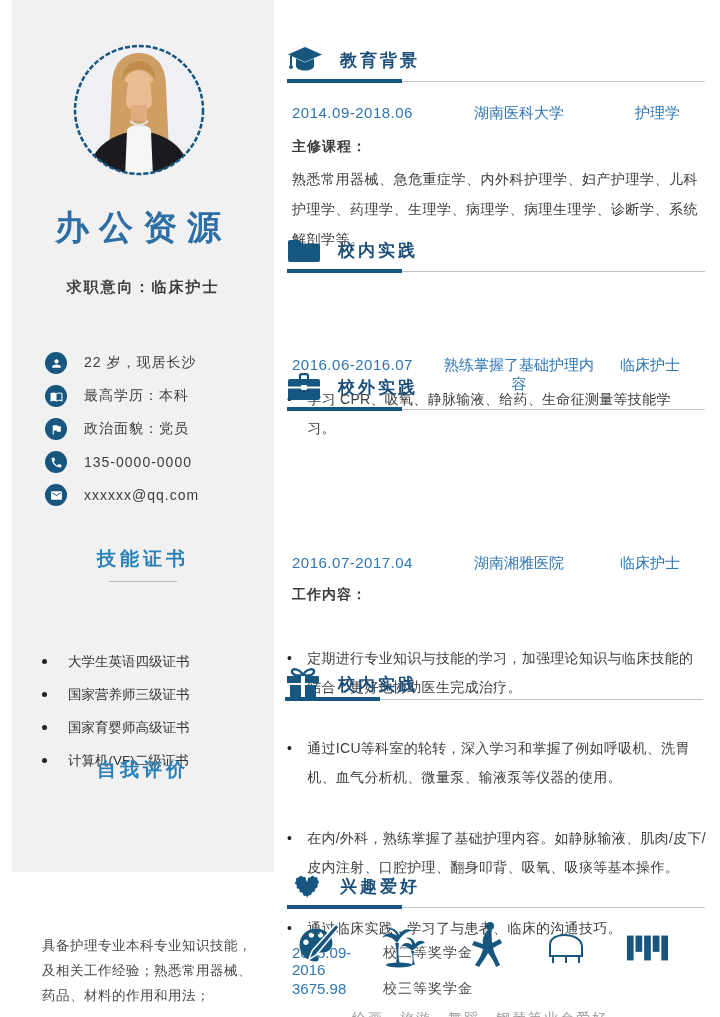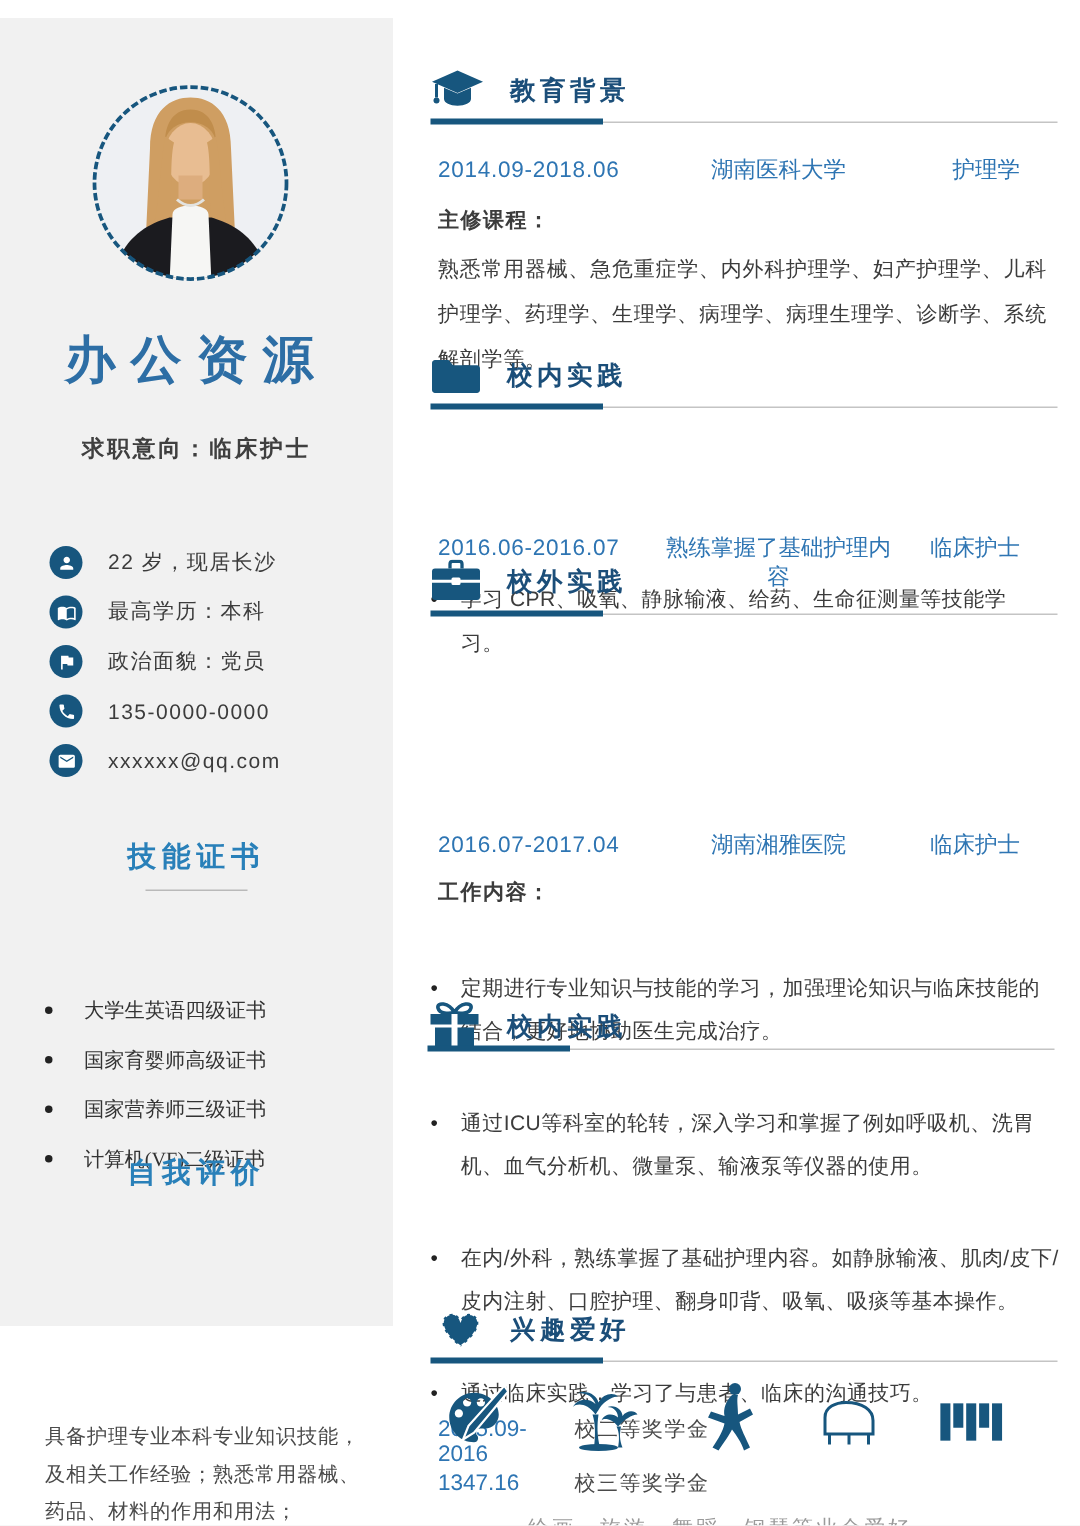--- a/index.html
+++ b/index.html
@@ -1,31 +1,31 @@
 <!DOCTYPE html>
 <html><head>
 <meta charset="utf-8">
 <style>
   html,body{margin:0;padding:0;}
   body{font-family:"Liberation Sans","DejaVu Sans",sans-serif;background:#e9e9e9;}
   .page{position:relative;width:720px;height:1017px;margin:0 auto;background:#ffffff;overflow:hidden;}
-  .sidebar{position:absolute;left:0;top:0;width:262px;height:872px;background:#f1f1f1;margin-top:12px;}
+  .sidebar{position:absolute;left:12px;top:0;width:262px;height:872px;background:#f1f1f1;}
   .abs{position:absolute;}
   
   .photo{left:60px;top:43px;width:134px;height:134px;}
   .name{left:0;top:205px;width:262px;text-align:center;font-size:34px;font-weight:600;color:#2d6ea5;letter-spacing:10px;margin:0;}
   .intent{left:0;top:278px;width:262px;text-align:center;font-size:15px;color:#3f3f3f;letter-spacing:2px;font-weight:700;}
   .info{left:33px;top:352px;list-style:none;margin:0;padding:0;}
   .info li{display:flex;align-items:center;height:22px;margin-bottom:11px;}
   .cicon{width:22px;height:22px;border-radius:50%;background:#17567e;display:flex;align-items:center;justify-content:center;flex:0 0 22px;}
   .cicon svg{width:13px;height:13px;}
   .info .txt{margin-left:17px;font-size:14px;color:#3c3c3c;letter-spacing:1px;}
   .side-title{width:262px;left:0;text-align:center;color:#2980b9;font-size:19px;letter-spacing:4px;font-weight:600;}
   .side-title .tline{display:block;width:68px;height:1px;background:#b9b9b9;margin:9px auto 0;}
-  .skills{left:30px;top:645px;list-style:none;margin:0;padding:0;font-family:Liberation Serif, serif;}
+  .skills{left:30px;top:645px;list-style:none;margin:0;padding:0;}
   .skills li{display:flex;align-items:center;height:33px;font-size:13.5px;color:#333;}
   .skills .dot{width:5px;height:5px;border-radius:50%;background:#222;margin-right:21px;flex:0 0 5px;}
   .self-eval{left:30px;top:933px;width:212px;font-size:13.5px;color:#4a4a4a;line-height:25px;letter-spacing:0.5px;margin:0;}
   
   .sec-head{display:flex;align-items:center;z-index:6;}
   .sec-head .hicon{margin-right:17px;display:flex;}
   .sec-head h2{margin:0;font-size:17px;font-weight:600;color:#1b4e79;letter-spacing:3px;}
   .divider{display:flex;align-items:center;width:418px;z-index:6;}
   .divider .dk{width:115px;height:4px;background:#17567e;}
   .divider .lt{flex:1;height:1px;background:#c4c4c4;}
@@ -130,25 +130,25 @@
       <i class="tline"></i>
     </div>
 
     <ul class="abs skills">
       <li>
           <span class="dot"></span>
           <span>大学生英语四级证书</span>
         </li>
       <li>
           <span class="dot"></span>
+          <span>国家营养师三级证书</span>
+        </li>
+      <li>
+          <span class="dot"></span>
           <span>国家育婴师高级证书</span>
-        </li>
-      <li>
-          <span class="dot"></span>
-          <span>国家营养师三级证书</span>
         </li>
       <li>
           <span class="dot"></span>
           <span>计算机(VF)二级证书</span>
         </li>
     </ul>
 
     <div class="abs side-title overlay" style="top:757px;">
       <span>自我评价</span>
     </div>
@@ -269,21 +269,21 @@
     <div class="abs divider" style="left:287px;top:905px;">
         <span class="dk"></span>
         <span class="lt"></span>
       </div>
 
     <div class="abs award-row" style="top:944px;">
       <span class="period">2015.09-2016</span>
       <span class="atext">校二等奖学金</span>
     </div>
     <div class="abs award-row" style="top:980px;">
-      <span class="period">1347.16</span>
+      <span class="period">3675.98</span>
       <span class="atext">校三等奖学金</span>
     </div>
 
     <span class="abs hobby-ic" style="left:294px;top:923px;">
       <svg width="44" height="44" viewBox="0 0 24 24">
         <path class="nv" d="M12 3c-4.97 0-9 4.03-9 9s4.03 9 9 9c.83 0 1.5-.67 1.5-1.5 0-.39-.15-.74-.39-1.01-.23-.26-.38-.61-.38-.99 0-.83.67-1.5 1.5-1.5H16c2.76 0 5-2.24 5-5 0-4.42-4.03-8-9-8zm-5.5 9c-.83 0-1.5-.67-1.5-1.5S5.67 9 6.5 9 8 9.67 8 10.5 7.33 12 6.5 12zm3-4C8.67 8 8 7.33 8 6.5S8.67 5 9.5 5s1.5.67 1.5 1.5S10.33 8 9.5 8zm5 0c-.83 0-1.5-.67-1.5-1.5S13.67 5 14.5 5s1.5.67 1.5 1.5S15.33 8 14.5 8z"></path>
         <path class="nv" d="M23 .5 L10 15 L8 20 L12 17.5 L24.5 2.5 Z" stroke="#fff" stroke-width="0.8"></path>
       </svg>
     </span>
     <span class="abs hobby-ic" style="left:380px;top:927px;">

